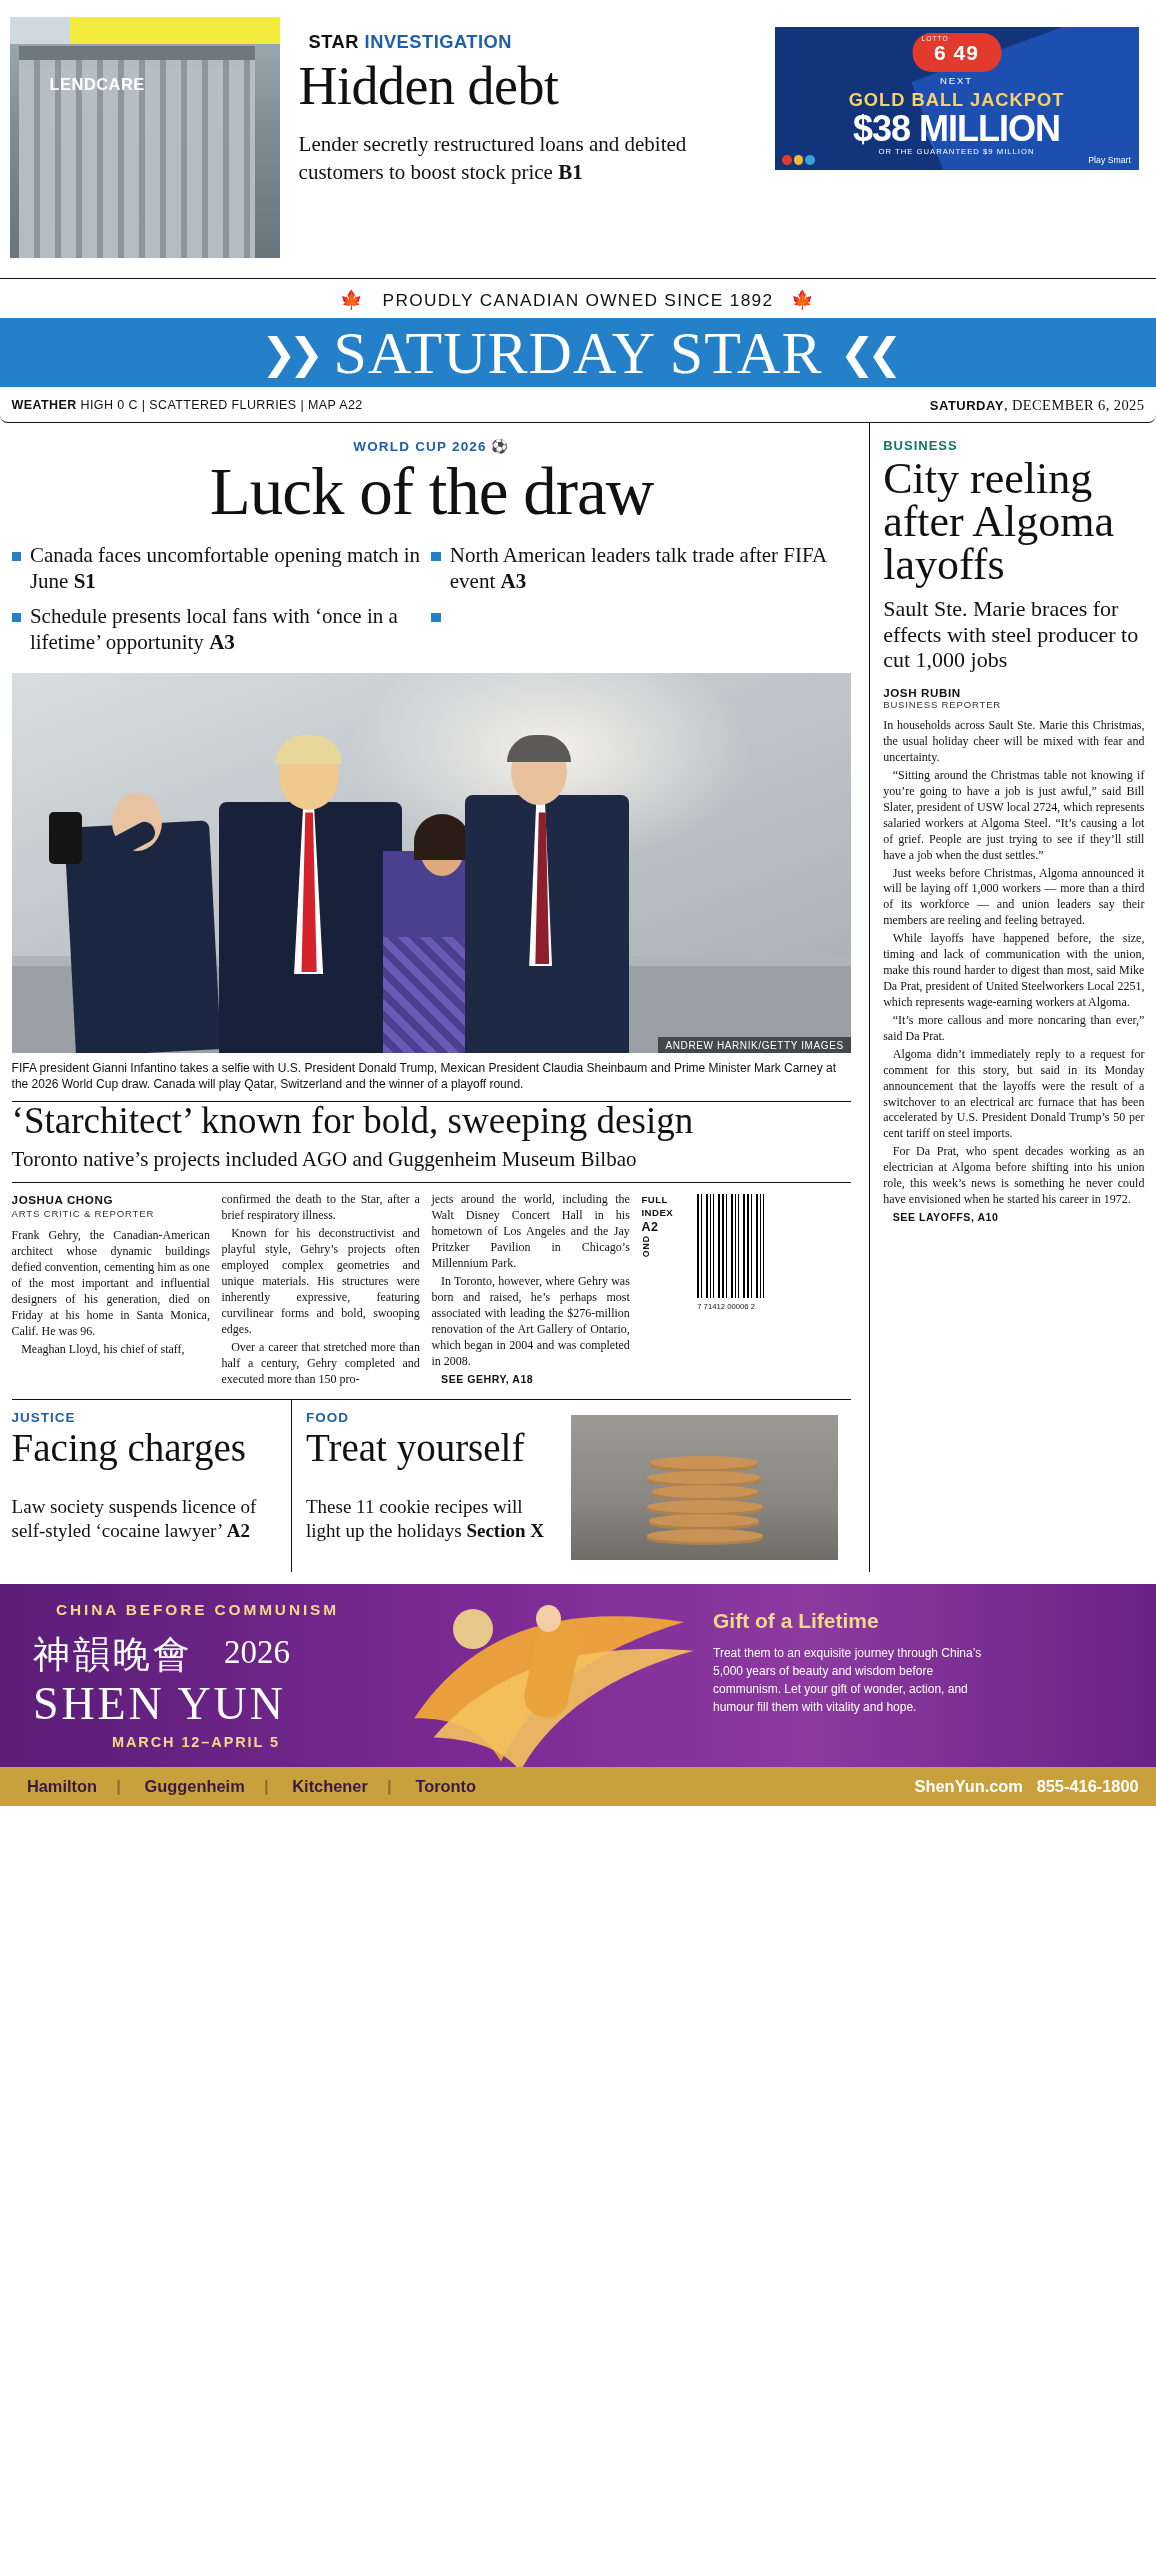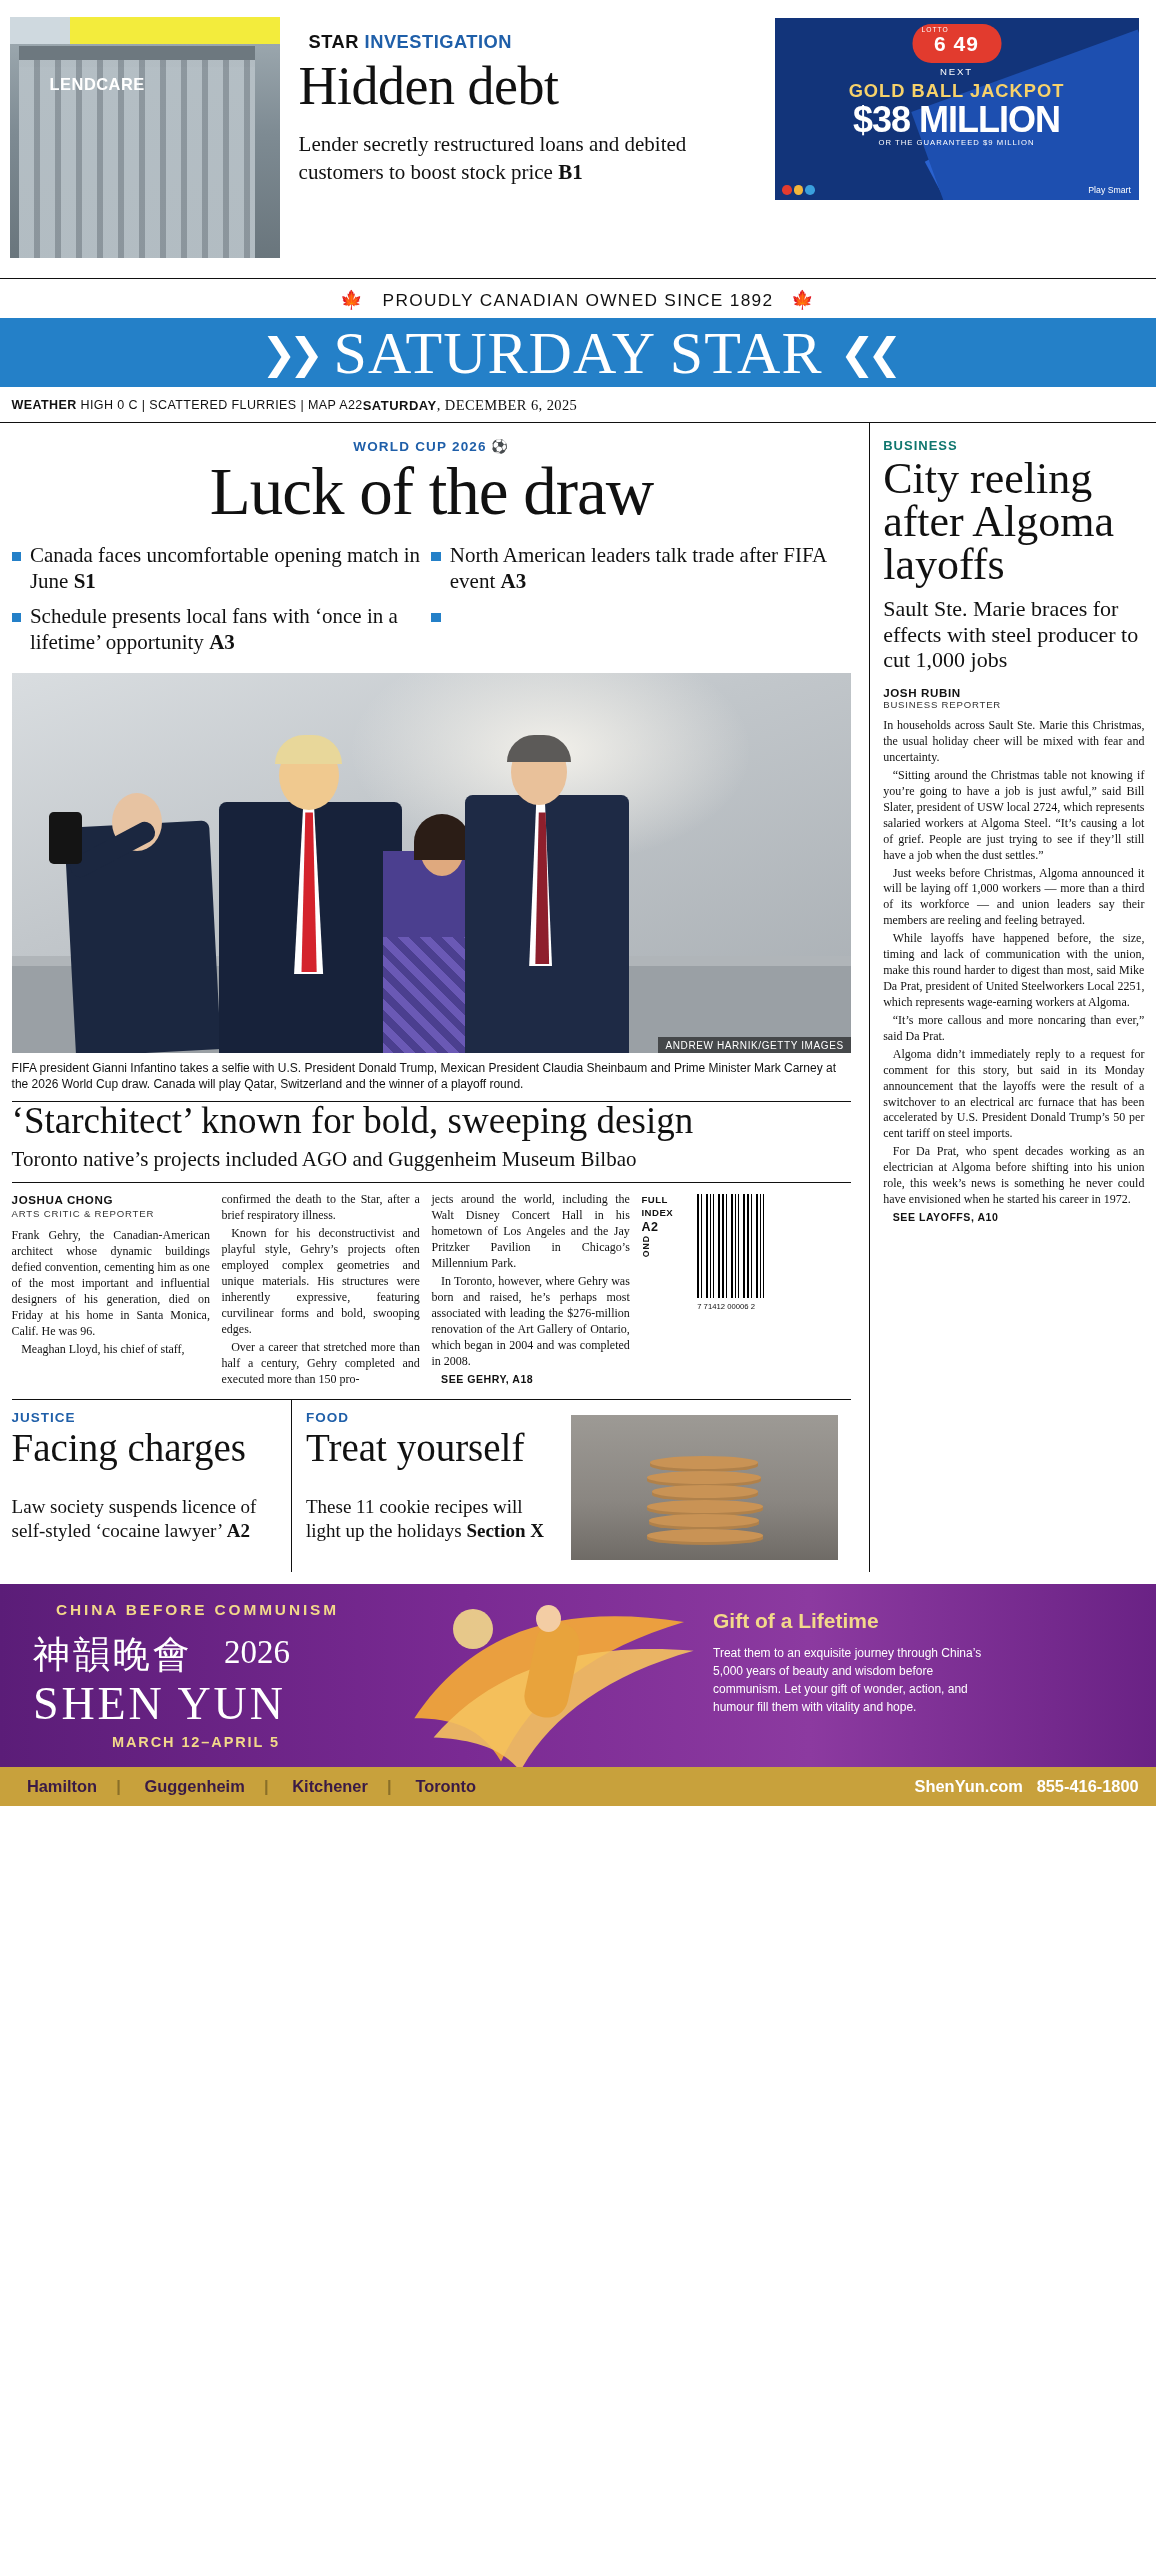--- a/index.html
+++ b/index.html
@@ -81,22 +81,22 @@
   .ts-deck {
     font-size: 21px;
     line-height: 1.32;
     max-width: 414px;
   }
   .ts-deck b { font-weight: bold; }
 
   
   .lotto {
     width: 364px;
-    height: 182px;
-    margin-top: 1px;
+    height: 143px;
+    margin-top: 10px;
     margin-left: 13.5px;
     position: relative;
     background: #12347a;
     overflow: hidden;
     color: #fff;
     font-family: "Liberation Sans", sans-serif;
   }
   .lotto .swoosh {
     position: absolute; right: -39px; bottom: -58px;
     width: 241px; height: 193px; background: #1d4fb0; transform: rotate(-20deg);
@@ -149,26 +149,28 @@
     font-size: 60px;
     letter-spacing: 1px;
     font-weight: normal;
     font-family: "Liberation Serif", serif;
   }
   .chev { color: #fff; font-size: 42px; margin: 0 17.3px; letter-spacing: -7.7px; }
 
   
   .weatherbar {
     display: flex;
+    justify-content: space-between;
     align-items: center;
     padding: 9.6px 11.6px 7.7px 11.6px;
     border-bottom: 1.9px solid #111;
     font-family: "Liberation Sans", sans-serif;
     font-size: 12.5px;
     letter-spacing: 0.4px;
+    border-radius: 8px;
   }
   .weatherbar .left b { font-weight: bold; }
   .weatherbar .right { font-family: "Liberation Serif", serif; font-size: 14.5px;}
   .weatherbar .right b { font-family: "Liberation Sans", sans-serif; font-size: 13px; letter-spacing:0.5px;}
 
   
   .main {
     display: flex;
     padding: 0 11.6px;
     justify-content: flex-end;

